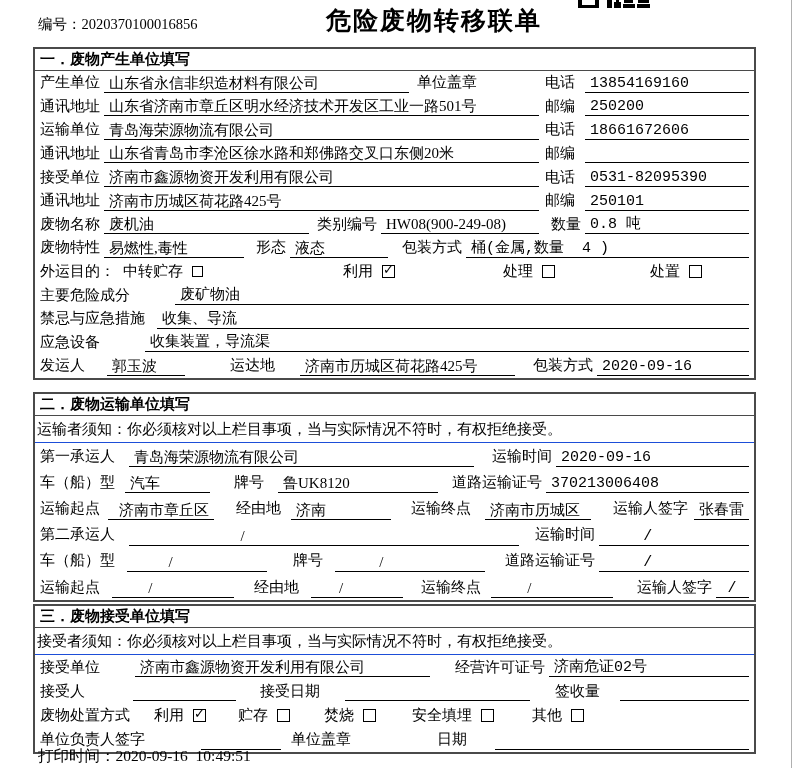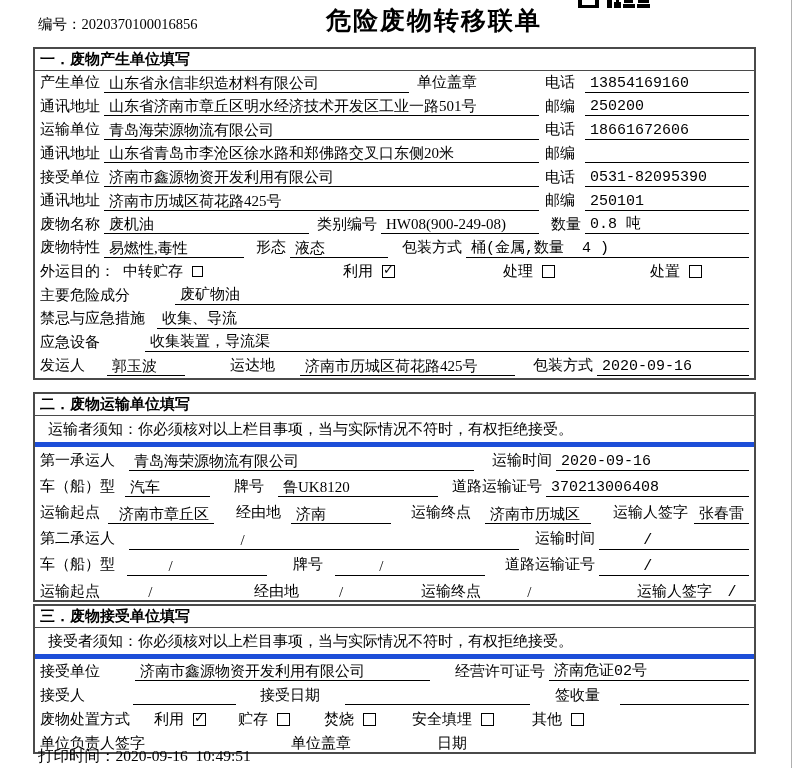--- a/index.html
+++ b/index.html
@@ -10,21 +10,21 @@
          font-size:25px;font-weight:700;letter-spacing:2px;white-space:nowrap;}
   .qr{position:absolute;left:578px;top:0;width:74px;height:8px;}
   .qr rect{fill:#000;}
   .page-edge{position:absolute;left:791px;top:0;width:1px;height:768px;background:#b0b0b0;}
   .sections{position:absolute;left:33px;top:47px;width:723px;}
   .sbox{box-sizing:border-box;width:723px;border:2px solid #4a4a4a;background:#fff;overflow:hidden;}
   .s1{height:333px;}
   .s2{height:210px;margin-top:12px;}
   .s3{height:150px;margin-top:2px;}
   .shdr{height:21px;line-height:20px;border-bottom:1px solid #4a4a4a;font-weight:700;padding:0 5px;font-size:15px;}
-  .notice{height:26px;line-height:26px;border-bottom:5px solid #1d4ed8;padding:0 13px;white-space:nowrap;}
+  .notice{height:26px;line-height:26px;border-bottom:1px solid #1d4ed8;padding:0 2px;white-space:nowrap;}
   .rows{padding:0 5px;}
   .row{display:flex;align-items:center;position:relative;}
   .s1 .row{height:23.6px;}
   .s2 .row{height:26.2px;}
   .s3 .row{height:24.2px;}
   .lb{white-space:nowrap;flex:none;}
   .fl{border-bottom:1px solid #000;height:19px;line-height:19px;padding:0 5px;margin-left:4px;
       white-space:pre;align-self:flex-end;margin-bottom:2px;box-sizing:border-box;flex:none;overflow:hidden;}
   .fl.gx{flex:1 1 auto;font-family:Liberation Mono, monospace;}
   .fl.slash{text-indent:28%;}

